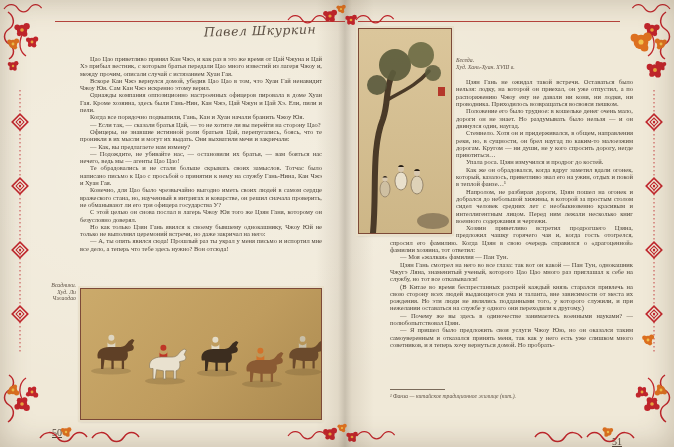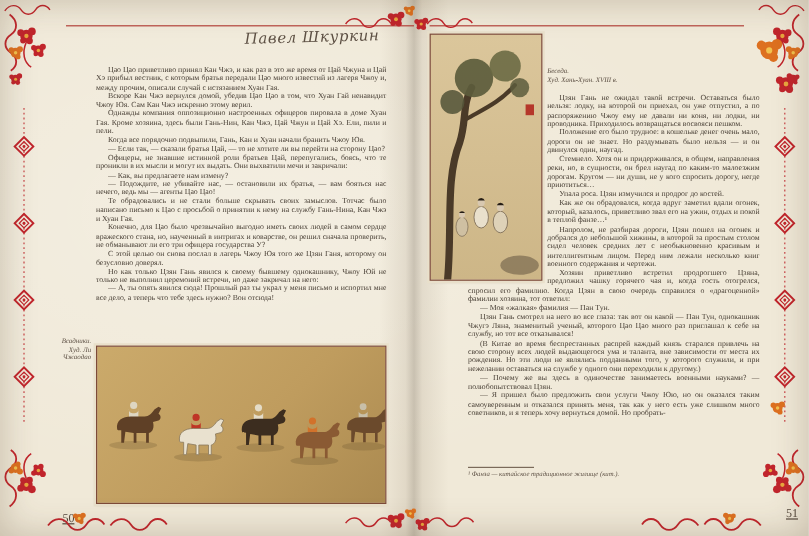--- a/index.html
+++ b/index.html
@@ -23,21 +23,21 @@
   .body-text .p{text-indent:10px;}
   #left-text{left:80px;top:55px;width:242px;height:231px;}
   #right-text{left:390px;top:55px;width:243px;height:330px;}
   .float-spacer{float:left;width:66px;height:177px;}
   .caption{font-style:italic;font-size:5.8px;line-height:6.6px;color:#5d5044;z-index:4;}
   .caption span{display:block;}
   #caption-left{position:absolute;left:36px;top:282px;width:40px;text-align:right;}
   #caption-right{margin:2px 0 8px 0;}
   .pagenum{position:absolute;font-size:10px;color:#55493d;z-index:4;text-decoration:underline;}
   #page-50{left:52px;top:427px;}
-  #page-51{left:612px;top:423px;margin-left:43px;}
+  #page-51{left:612px;top:436px;}
   .painting{position:absolute;z-index:3;border:1px solid #7d4a38;
     box-shadow:0 0 0 2px #e9e0cb, 0 1px 3px rgba(0,0,0,.25);}
   #painting-horsemen{left:80px;top:288px;width:240px;height:130px;
     background:linear-gradient(135deg,#cbaa6b,#bf9c5e 55%,#ab8a50);}
   #painting-conversation{left:358px;top:28px;width:92px;height:204px;
     background:linear-gradient(180deg,#dbc69b,#cdb687);}
   .painting svg{display:block;}
   .ornaments{position:absolute;left:0;top:0;z-index:5;pointer-events:none;}
 </style>
 </head>

